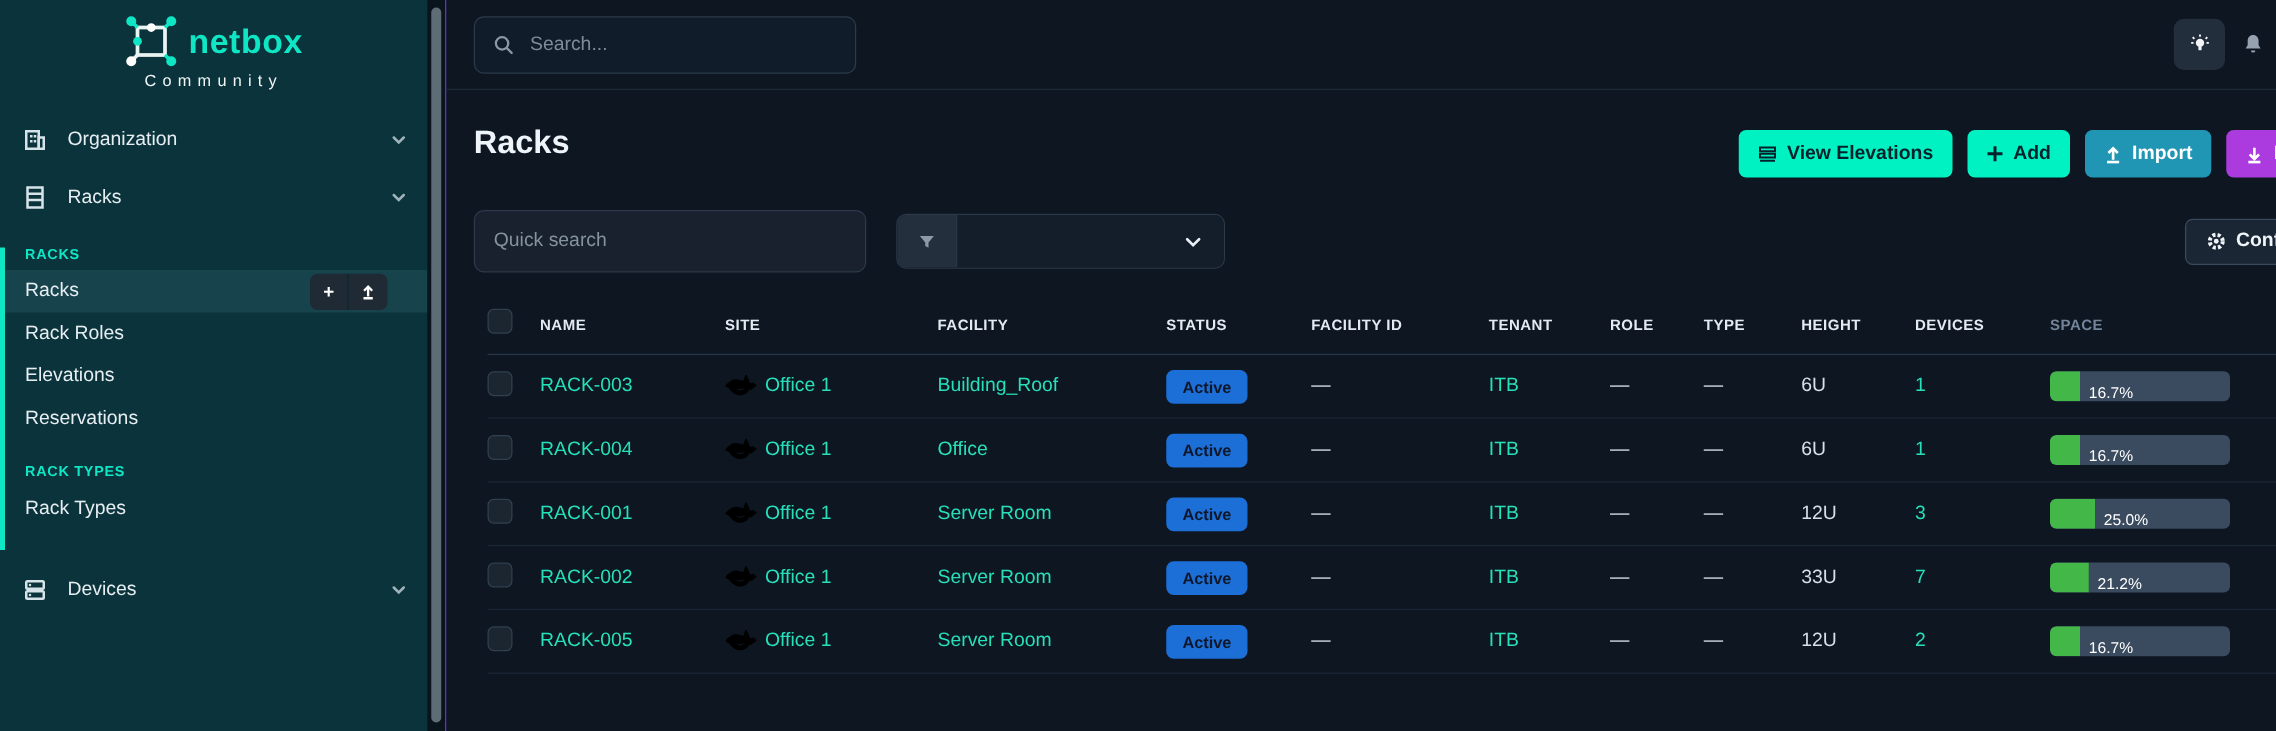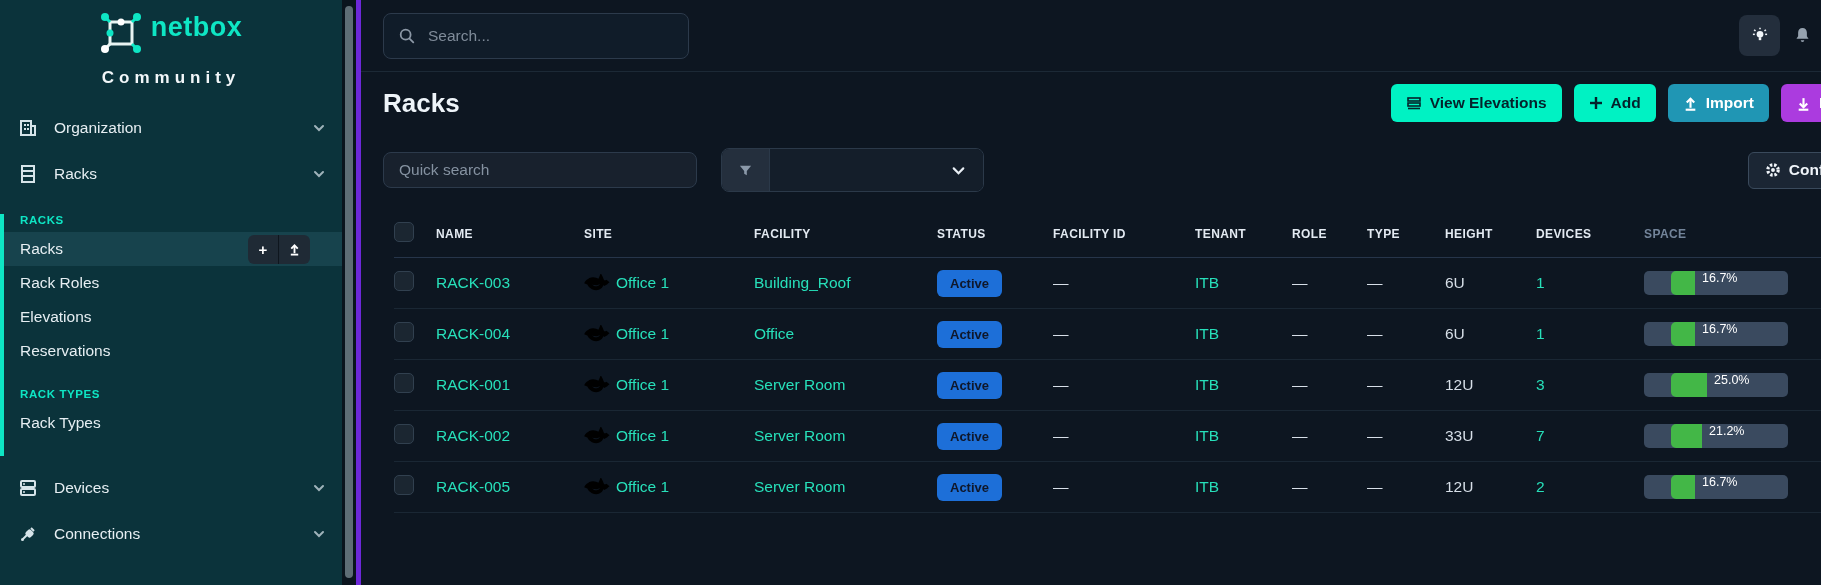--- a/index.html
+++ b/index.html
@@ -10,83 +10,83 @@
     color: #dfe7ee;
     display: flex;
   }
   
   .sidebar {
     width: 342px; min-width: 342px; height: 585px;
     background: #0b333b;
     position: relative;
     overflow: hidden;
   }
-  .logo-row { display:flex; justify-content:center; gap:9px; margin-top:12px; }
+  .logo-row { display:flex; align-items:center; justify-content:center; gap:9px; margin-top:12px; }
   .logo-word { font-size:27px; font-weight:700; color: var(--brand-teal,#0ee6c4); letter-spacing:0.5px; }
-  .community { text-align:center; color:#f2f7f9; font-weight:700; font-size:17px; letter-spacing:5px; margin-top:14px; }
+  .community { text-align:center; color:#f2f7f9; font-weight:400; font-size:13px; letter-spacing:5px; margin-top:3px; }
   .nav { margin-top:20px; }
   .side-item { height:40px; display:flex; align-items:center; gap:16px; padding:0 16px 0 18px; cursor:pointer;justify-content:flex-end; }
   .side-item + .side-item { margin-top:6px; }
   .side-item .lbl { font-size:15.5px; color:#e6eef2; }
   .side-item .chev { margin-left:auto; }
   .side-group { border-left:4px solid var(--brand-teal,#0ee6c4); padding-bottom:16px; margin-top:6px; }
   .group-header { font-size:11.5px; font-weight:700; letter-spacing:0.6px; color: var(--brand-teal,#0ee6c4); padding:0 0 0 16px; margin-top:20px; margin-bottom:6px; }
   .sub-item { height:34px; display:flex; align-items:center; padding-left:16px; font-size:15.5px; color:#e6eef2; cursor:pointer; position:relative; }
   .sub-item.active { background:#17434d; }
   .mini-btn-group { position:absolute; right:32px; top:3px; display:flex; }
   .mini-btn { width:31px; height:29px; background:#1f2a35; display:flex; align-items:center; justify-content:center; color:#fff; font-weight:700; font-size:15px; cursor:pointer; }
   .mini-btn:first-child { border-radius:6px 0 0 6px; border-right:1px solid #0e161e; }
   .mini-btn:last-child { border-radius:0 6px 6px 0; }
   .bottom-items { margin-top:12px; }
   
   .vscroll { width:14px; min-width:14px; height:585px; background:#0a141d; position:relative; }
   .vscroll .thumb { position:absolute; left:3px; top:6px; width:8px; height:572px; border-radius:4px; background:#5e6d75; }
   
-  .main { flex:1; min-width:0; height:585px; border-left:5px solid #6d28d9; overflow:hidden; display:flex; flex-direction:column; }
+  .main { flex:1; min-width:0; height:585px; border-left:1px solid #6d28d9; overflow:hidden; display:flex; flex-direction:column; }
   .topbar { height:72px; min-height:72px; display:flex; align-items:center; border-bottom:1px solid #1c2936; padding:0 8px 0 22px; }
   .search-box { width:306px; height:46px; background:#101c29; border:1px solid #2c3a4b; border-radius:8px; display:flex; align-items:center; padding:0 14px; gap:12px; }
   .search-box input { background:transparent; border:none; outline:none; color:#dfe7ee; font-size:15.5px; width:100%; font-family:inherit; }
   .search-box input::placeholder { color:#7f8b99; }
   .top-icons { margin-left:auto; display:flex; align-items:center; gap:12px; }
   .bulb-btn { width:41px; height:41px; border-radius:8px; background:#232e3c; display:flex; align-items:center; justify-content:center; cursor:pointer; }
   
   .page-head { display:flex; align-items:center; margin-top:12px; padding-left:22px; }
   .page-title { font-size:26px; font-weight:700; color:#eef4f9; }
   .head-buttons { margin-left:auto; display:flex; gap:12px; margin-right:-62px; }
-  .btn { height:38px; border:none; border-radius:6px; display:flex; align-items:center; gap:8px; padding:0 15px; font-size:15.5px; font-weight:700; cursor:pointer; font-family:inherit; white-space:nowrap; }
+  .btn { height:38px; border:none; border-radius:6px; display:flex; align-items:center; gap:8px; padding:0 15px; font-size:15.5px; font-weight:700; cursor:pointer; font-family:inherit; white-space:nowrap;margin-top:20px; }
   .btn-green { background: var(--accent-teal,#00f2c3); color:#04222b; }
   .btn-cyan { background: var(--import-cyan,#2096b4); color:#ffffff; }
   .btn-purple { background: var(--export-purple,#ab3bdf); color:#ffffff; }
   
   .tabs { margin-top:24px; padding-left:22px; border-bottom:1px solid #223140; display:flex; align-items:flex-end; height:43px; }
   .tab { padding:0 17px; height:43px; display:flex; align-items:center; gap:9px; font-size:15.5px; cursor:pointer; }
   .tab.active { background:#141e2a; border-radius:6px 6px 0 0; color:#f0f5fa; margin-bottom:-1px; }
   .tab.inactive { color:#8593a2; }
   .count-badge { background:#56687f; color:#fff; font-size:13px; font-weight:700; border-radius:6px; padding:3px 9px; }
   
   .controls { display:flex; align-items:center; margin-top:26px; padding-left:22px; }
-  .quick-search { width:314px; height:36px; background:#18212d; border:1px solid #2c3a4b; border-radius:8px; display:flex; align-items:center; padding:0 15px; }
+  .quick-search { width:314px; height:50px; background:#18212d; border:1px solid #2c3a4b; border-radius:8px; display:flex; align-items:center; padding:0 15px; }
   .quick-search input { background:transparent; border:none; outline:none; color:#dfe7ee; font-size:15.5px; width:100%; font-family:inherit; }
   .quick-search input::placeholder { color:#8592a1; }
   .filter-group { display:flex; margin-left:24px; height:44px; border:1px solid #2b3949; border-radius:8px; overflow:hidden; }
   .funnel-btn { width:48px; background:#242f3d; display:flex; align-items:center; justify-content:center; cursor:pointer; border-right:1px solid #2b3949; }
   .filter-select { width:213px; background:#141e2a; display:flex; align-items:center; justify-content:flex-end; padding-right:16px; cursor:pointer; color:#dfe7ee; font-size:15px; }
   .configure-btn { margin-left:auto; margin-right:-58px; height:37px; background:#1b2634; border:1px solid #3a4a5c; border-radius:6px; color:#f0f5fa; font-size:15.5px; font-weight:700; display:flex; align-items:center; gap:8px; padding:0 16px; cursor:pointer; font-family:inherit; white-space:nowrap; }
   
   .table { margin-left:33px; margin-top:18px; width:1600px; }
   .tr { display:grid; grid-template-columns:42px 148px 170px 183px 116px 142px 97px 75px 78px 91px 108px 190px; align-items:center; height:51px; border-bottom:1px solid #1a2734; }
   .tr.thead { height:48px; border-bottom:1px solid #26354a; }
   .th { font-size:12px; font-weight:700; letter-spacing:0.4px; color:#e3eaf2; cursor:pointer; }
   .th.muted { color:#73849a; cursor:default; }
   .td { font-size:15.5px; color:#d7dfe8; }
   .lnk { color: var(--link-teal,#27e0ba); text-decoration:none; cursor:pointer; }
   .cell-site { display:flex; align-items:flex-start; gap:6px; }
   .checkbox { width:20px; height:20px; border-radius:5px; background:#1b2631; border:1px solid #31404f; display:inline-block; cursor:pointer; }
   .badge-status { display:inline-block; background: var(--status-blue,#1d6fd8); color:#0f172a; font-size:13px; font-weight:700; border-radius:6px; padding:6px 13px; }
-  .space-bar { width:144px; height:24px; background:#3a4a5f; border-radius:5px; display:flex; align-items:flex-start; overflow:hidden;padding-left:27px; }
+  .space-bar { width:144px; height:24px; background:#3a4a5f; border-radius:5px; display:flex; align-items:flex-end; overflow:hidden; }
   .space-bar .fill { height:24px; background: var(--progress-green,#43b747); border-radius:5px 0 0 5px; }
   .space-bar .pct { color:#fff; font-size:12.5px; margin-left:7px; white-space:nowrap; }
   svg { display:block; }
 </style>
 </head>
 <body>
 
 <div class="sidebar">
   <div class="logo-row">
     <span>
@@ -185,37 +185,20 @@
               <circle cx="6" cy="14" r="1" fill="#d6e4e9"></circle>
             </svg>
         </span>
         <span class="lbl">Devices</span>
         <span class="chev">
           <svg width="14" height="14" viewBox="0 0 14 14">
               <polyline points="3,5 7,9 11,5" fill="none" stroke="#9fb3ba" stroke-width="2" stroke-linecap="round"></polyline>
             </svg>
         </span>
       </div>
-      <div class="side-item">
-        <span>
-          <svg width="20" height="20" viewBox="0 0 20 20">
-              <path d="M5 15 L9 11" stroke="#d6e4e9" stroke-width="2"></path>
-              <rect x="8" y="6" width="7" height="7" rx="2" transform="rotate(45 11.5 9.5)" fill="#d6e4e9"></rect>
-              <line x1="13" y1="4" x2="16" y2="7" stroke="#d6e4e9" stroke-width="2"></line>
-              <line x1="10" y1="7" x2="13" y2="10" stroke="#d6e4e9" stroke-width="2"></line>
-              <circle cx="4.5" cy="15.5" r="1.5" fill="#d6e4e9"></circle>
-            </svg>
-        </span>
-        <span class="lbl">Connections</span>
-        <span class="chev">
-          <svg width="14" height="14" viewBox="0 0 14 14">
-              <polyline points="3,5 7,9 11,5" fill="none" stroke="#9fb3ba" stroke-width="2" stroke-linecap="round"></polyline>
-            </svg>
-        </span>
-      </div>
     </div>
   </div>
 </div>
 
 <div class="vscroll">
   <div class="thumb"></div>
 </div>
 
 <div class="main">
 

